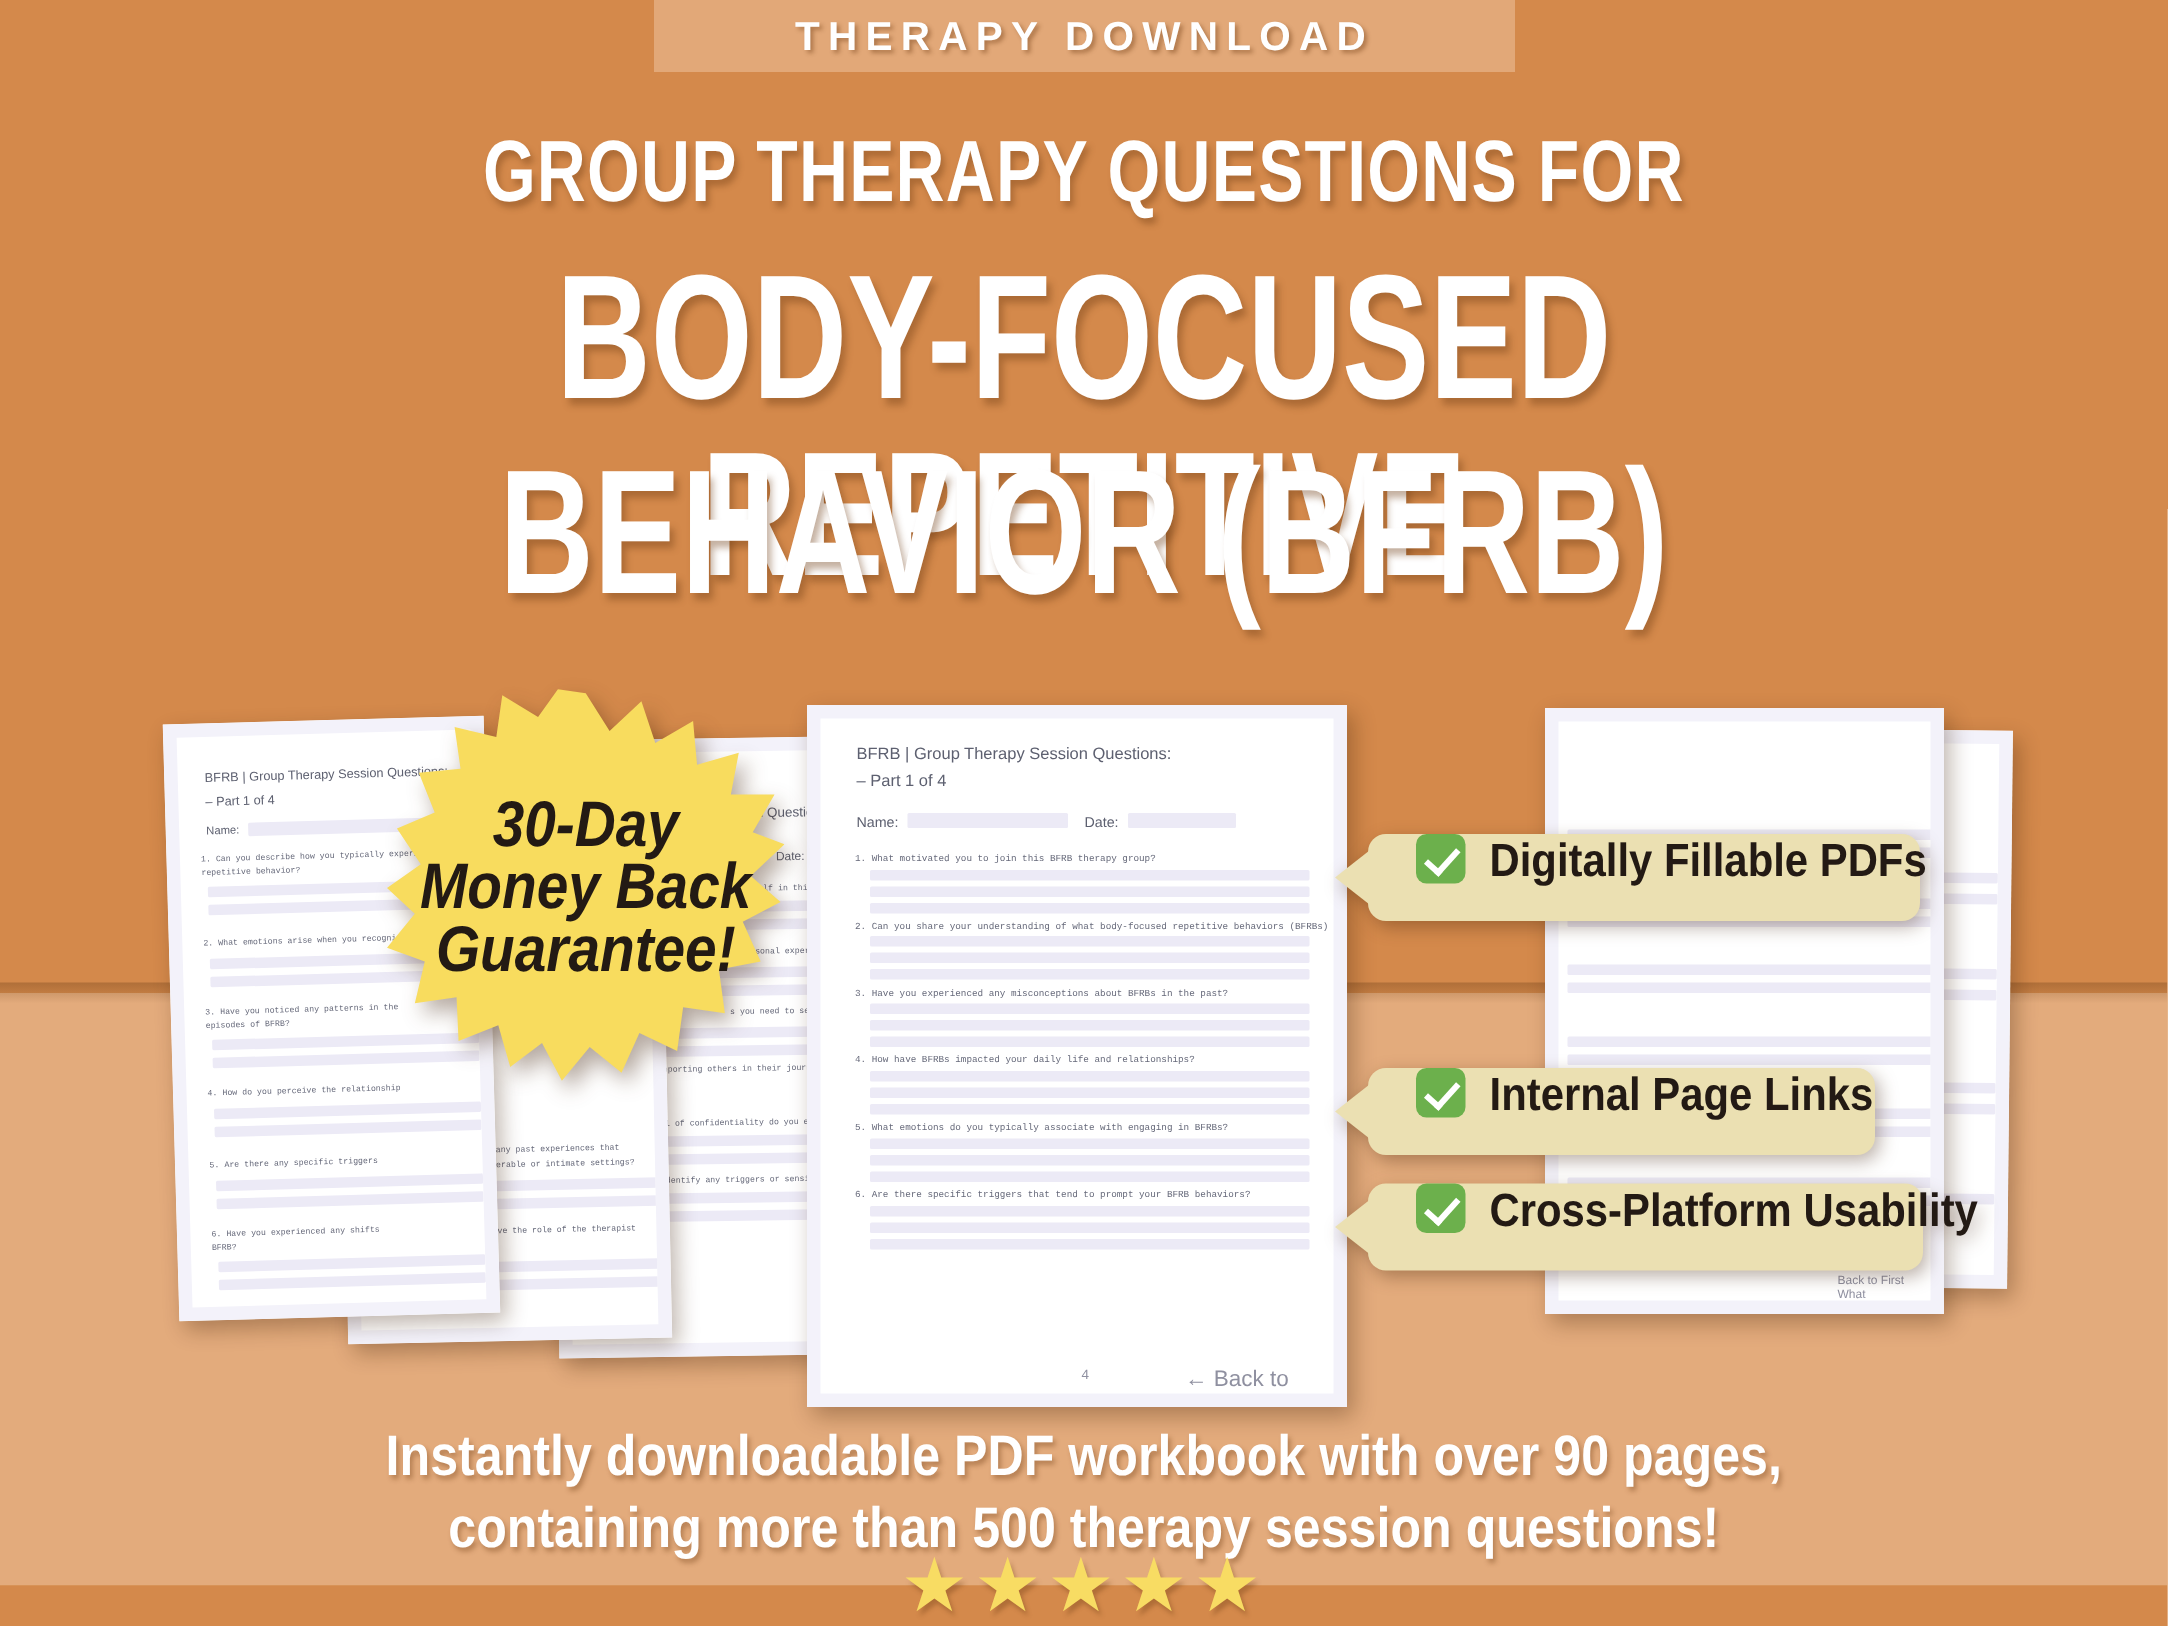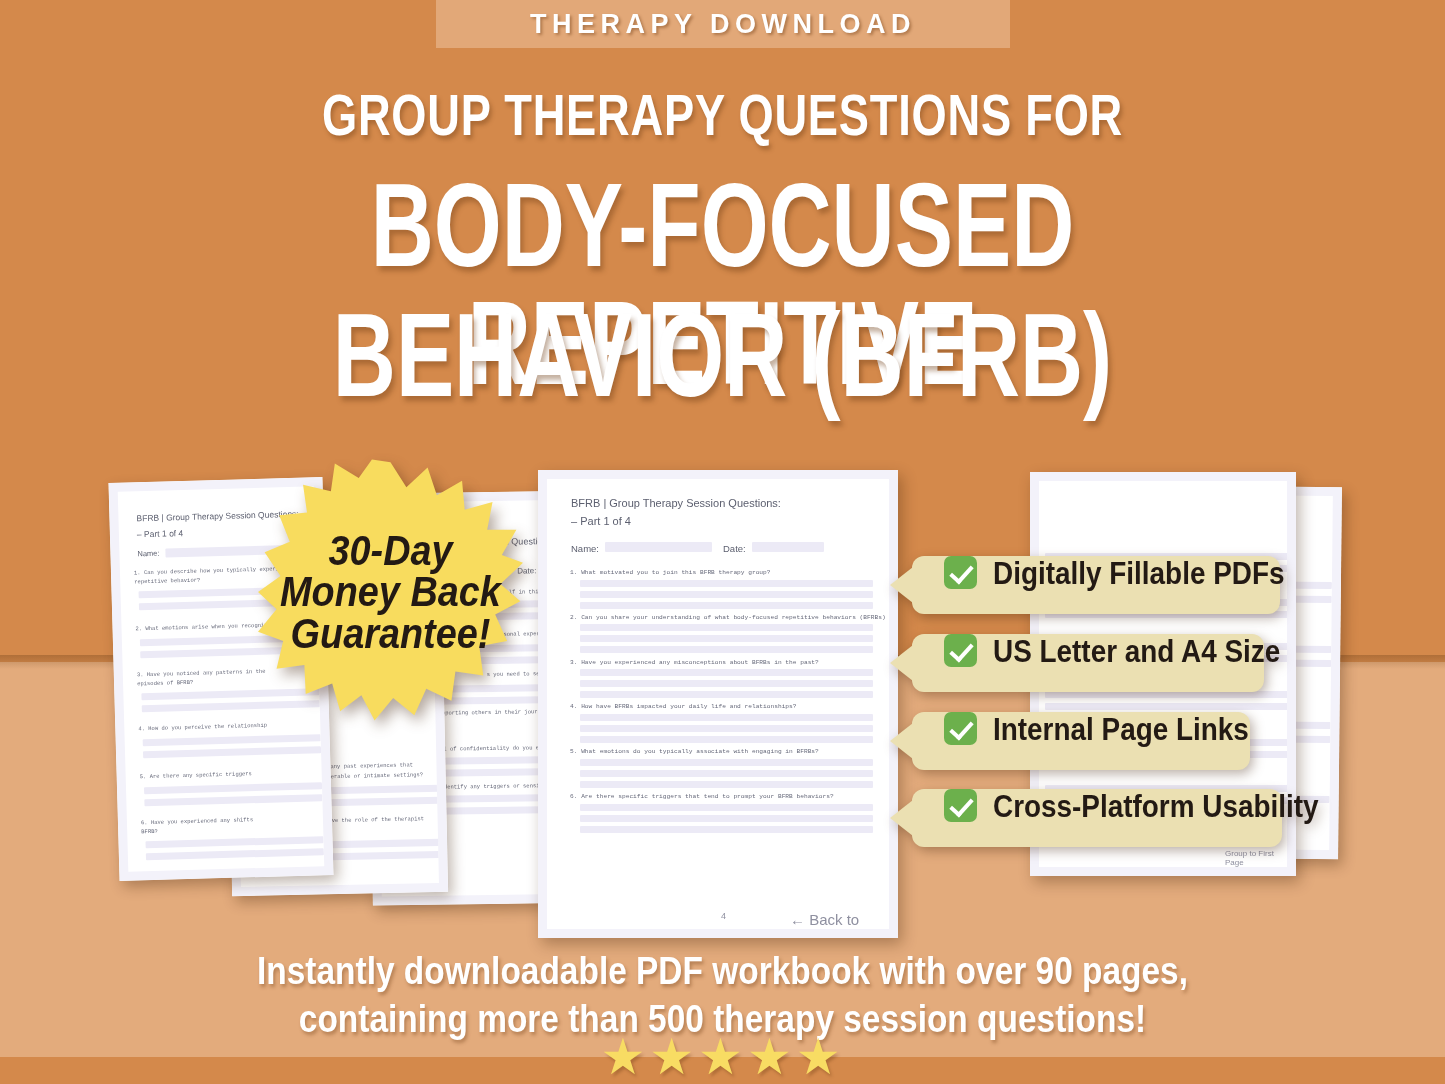--- a/index.html
+++ b/index.html
@@ -241,21 +241,21 @@
       <div class="ruleline" style="position:absolute;left:6px;top:174px;width:246px;"></div>
 
       <div class="ruleline" style="position:absolute;left:6px;top:210px;width:246px;"></div>
       <div class="ruleline" style="position:absolute;left:6px;top:222px;width:246px;"></div>
 
       <div class="ruleline" style="position:absolute;left:6px;top:258px;width:246px;"></div>
       <div class="ruleline" style="position:absolute;left:6px;top:270px;width:246px;"></div>
 
       <div class="ruleline" style="position:absolute;left:6px;top:304px;width:246px;"></div>
       <div class="ruleline" style="position:absolute;left:6px;top:316px;width:246px;"></div>
-      <div class="pgnum" style="position:absolute;left:186px;top:368px;font-size:8px;">Group to First Page</div>
+      <div class="pgnum" style="position:absolute;left:186px;top:368px;font-size:8px;">Back to First What</div>
     </div>
   </div>
 
   <div class="doc" id="doc-third" style="left:370px; top:492px; width:230px; height:412px; transform: rotate(-0.8deg);">
     <div class="doc-frame"></div>
     <div class="inner">
       <div class="doc-head" style="position:absolute;left:120px;top:36px;font-size:9px;">ion Questions:</div>
       <div class="doc-head" style="position:absolute;left:140px;top:66px;font-size:8px;">Date:</div>
       <div class="fieldbox" style="position:absolute;left:170px;top:66px;width:60px;"></div>
       <div class="q" style="position:absolute;left:118px;top:88px;font-size:5.5px;">urself in this</div>
@@ -380,24 +380,20 @@
       <div>Money Back</div>
       <div>Guarantee!</div>
     </div>
   </div>
 
   <div class="callout" style="left:912px; top:556px; width:368px;">
     <span class="chk"></span>
     <span class="lbl">Digitally Fillable PDFs</span>
   </div>
 
-  <div class="callout" style="left:912px; top:634px; width:352px;">
-    <span class="chk"></span>
-    <span class="lbl">US Letter and A4 Size</span>
-  </div>
 
   <div class="callout" style="left:912px; top:712px; width:338px;">
     <span class="chk"></span>
     <span class="lbl">Internal Page Links</span>
   </div>
 
   <div class="callout" style="left:912px; top:789px; width:370px;">
     <span class="chk"></span>
     <span class="lbl">Cross-Platform Usability</span>
   </div>

